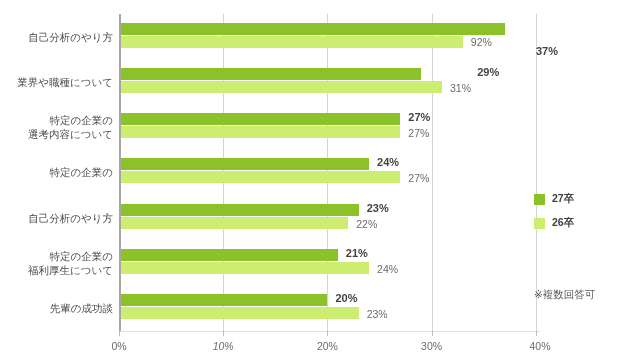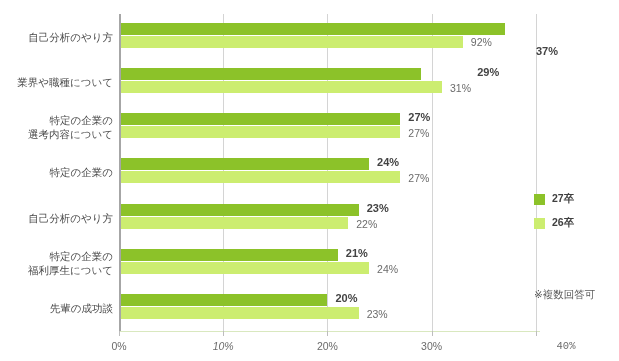--- a/index.html
+++ b/index.html
@@ -264,21 +264,21 @@
   <div class="xticks" id="xticks">
       <div class="xtick-mark" style="left: 119px;"></div>
       <div class="xtick-label" style="left: 119px;">0%</div>
       <div class="xtick-mark" style="left: 223.2px;"></div>
       <div class="xtick-label" style="left: 223.2px; font-style: italic;">10%</div>
       <div class="xtick-mark" style="left: 327.4px;"></div>
       <div class="xtick-label" style="left: 327.4px;">20%</div>
       <div class="xtick-mark" style="left: 431.6px;"></div>
       <div class="xtick-label" style="left: 431.6px;">30%</div>
       <div class="xtick-mark" style="left: 535.8px;"></div>
-      <div class="xtick-label" style="left: 566px; font-family: Liberation Mono, monospace;">40%</div>
+      <div class="xtick-label" style="left: 540px;">40%</div>
     </div>
 
   <div class="legend" id="legend">
       <div class="legend-item">
         <span class="legend-swatch" style="background: rgb(140, 194, 41);"></span>
         <span class="legend-label">27卒</span>
       </div>
       <div class="legend-item">
         <span class="legend-swatch" style="background: rgb(204, 237, 112);"></span>
         <span class="legend-label">26卒</span>

